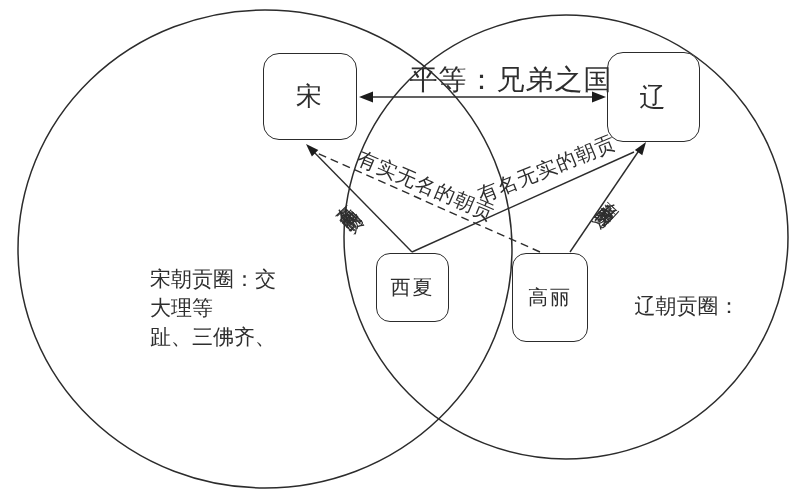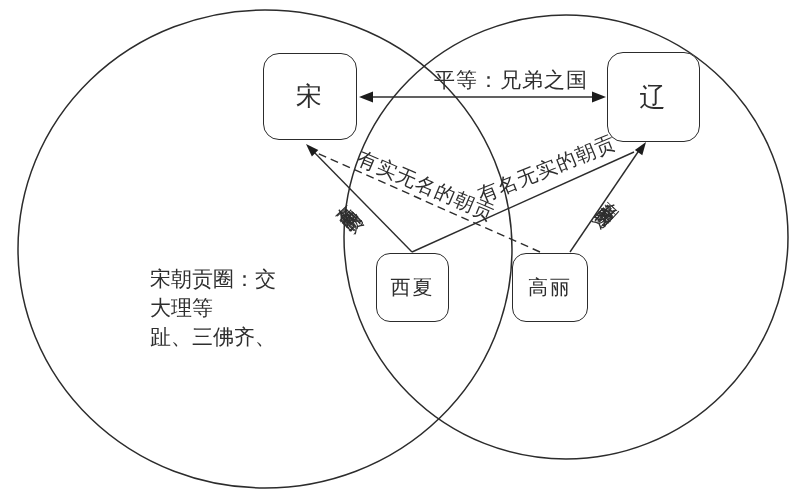--- a/index.html
+++ b/index.html
@@ -21,21 +21,21 @@
     font-size:26px;
     letter-spacing:2px;
     box-sizing:border-box;
   }
   .node.small{font-size:20px;border-radius:14px;}
   .lbl{
     position:absolute;
     white-space:nowrap;
     transform:translate(-50%,-50%);
   }
-  .lbl.eq{font-size:21px;letter-spacing:1px;}
+  .lbl.eq{font-size:28px;letter-spacing:1px;}
   .lbl.shallow{font-size:20px;letter-spacing:1px;}
   .lbl.rot-cw{transform:translate(-50%,-50%) rotate(23deg);}
   .lbl.rot-ccw{transform:translate(-50%,-50%) rotate(-22deg);}
   .lbl.steep{
     writing-mode:vertical-rl;
     text-orientation:upright;
     font-size:18px;
     letter-spacing:2px;
   }
   .lbl.steep-left{transform:translate(-50%,-50%) rotate(-44deg);}
@@ -80,36 +80,37 @@
   </div>
 
   <div class="node" style="left:607px;top:52px;width:93px;height:90px;">
     <span>辽</span>
   </div>
 
   <div class="node small" style="left:376px;top:253px;width:73px;height:69px;">
     <span>西夏</span>
   </div>
 
-  <div class="node small" style="left:512px;top:253px;width:76px;height:69px;">
+  <div class="node small" style="left:512px;top:253px;width:76px;height:89px;">
     <span>高丽</span>
   </div>
 
   <div class="lbl eq" style="left:511px;top:80px;">平等：兄弟之国</div>
 
   <div class="lbl shallow rot-cw" style="left:426px;top:186px;">有实无名的朝贡</div>
 
   <div class="lbl shallow rot-ccw" style="left:547px;top:169px;">有名无实的朝贡</div>
 
   <div class="lbl steep steep-left" style="left:334px;top:203px;">有名无实的朝贡</div>
 
   <div class="lbl steep steep-right" style="left:620px;top:200px;">名副其实的朝贡</div>
 
   <div class="circle-text" style="left:213px;top:308px;">
     <div>宋朝贡圈：交</div>
     <div>大理等</div>
     <div>趾、三佛齐、</div>
   </div>
 
   <div class="circle-text" style="left:687px;top:306px;">
+    <div>辽朝贡圈：</div>
   </div>
 
 </div>
 
 </body></html>

